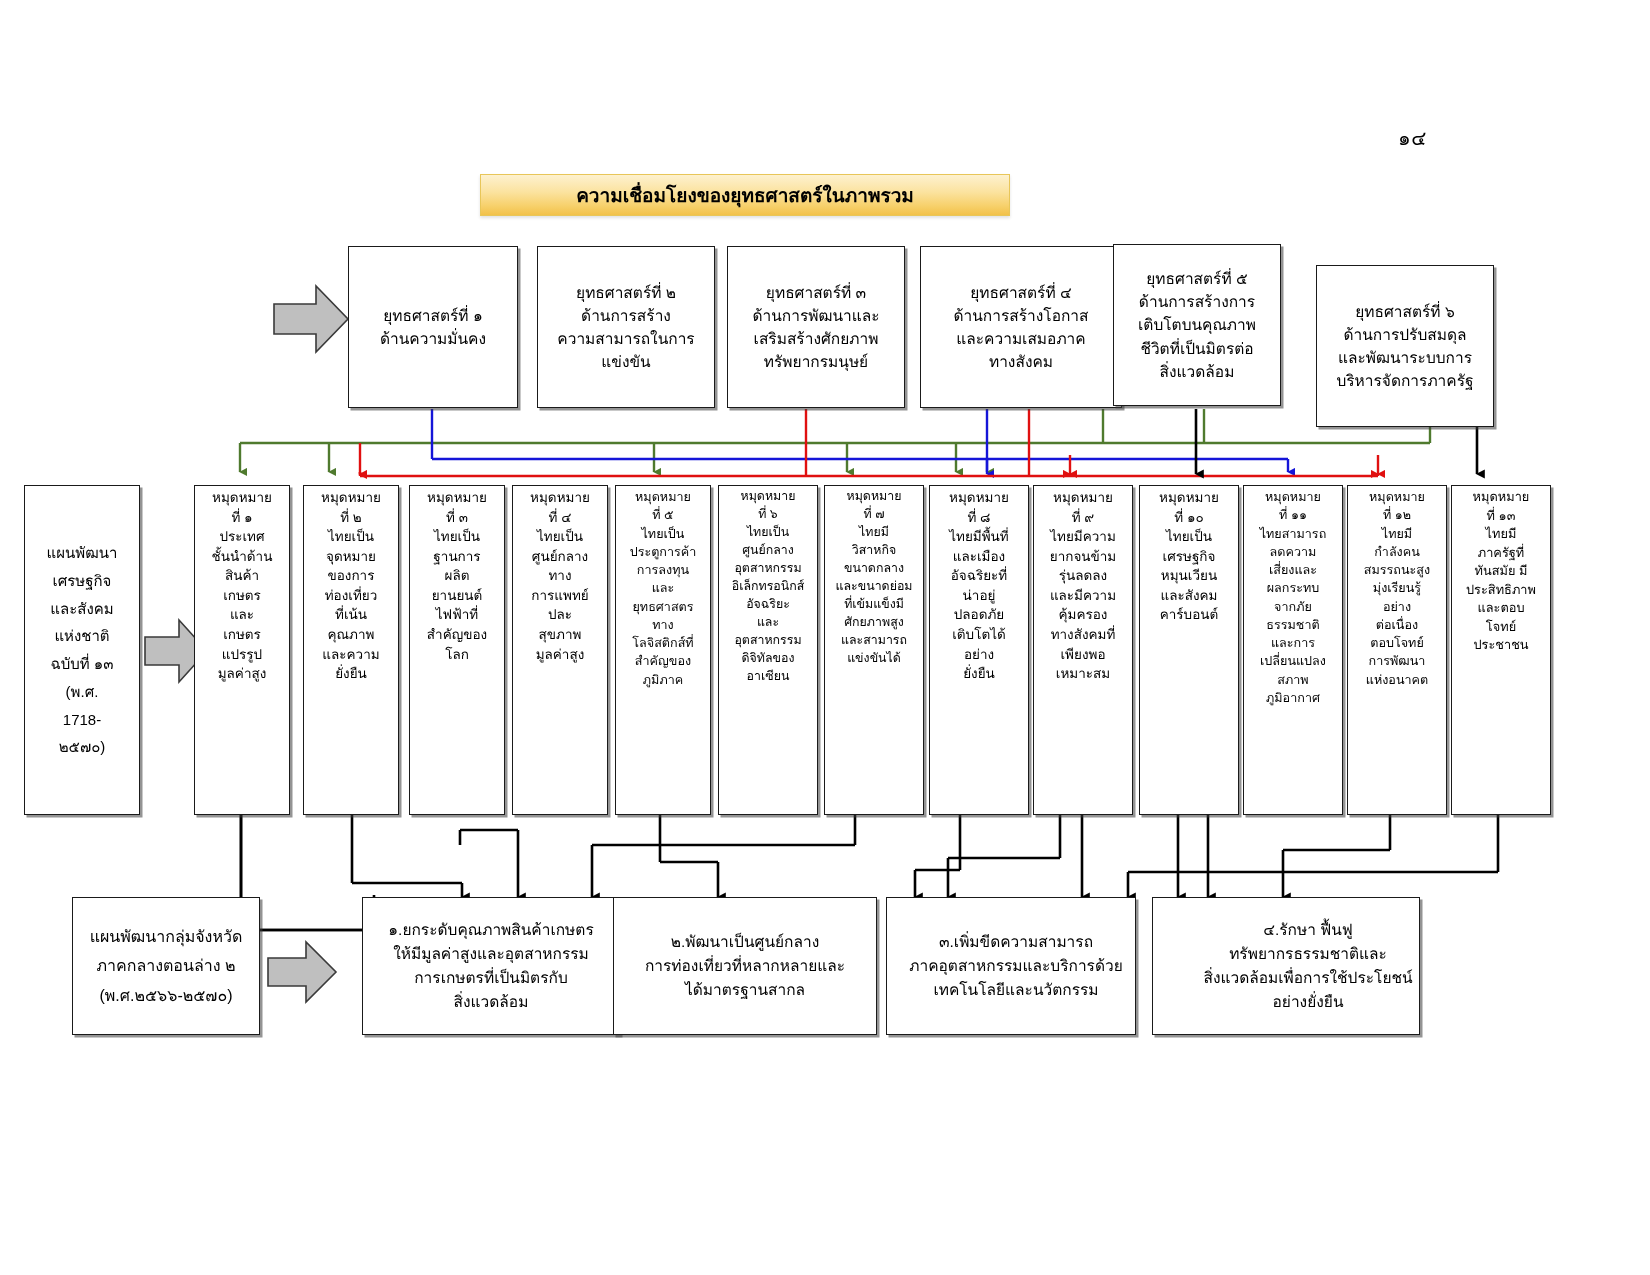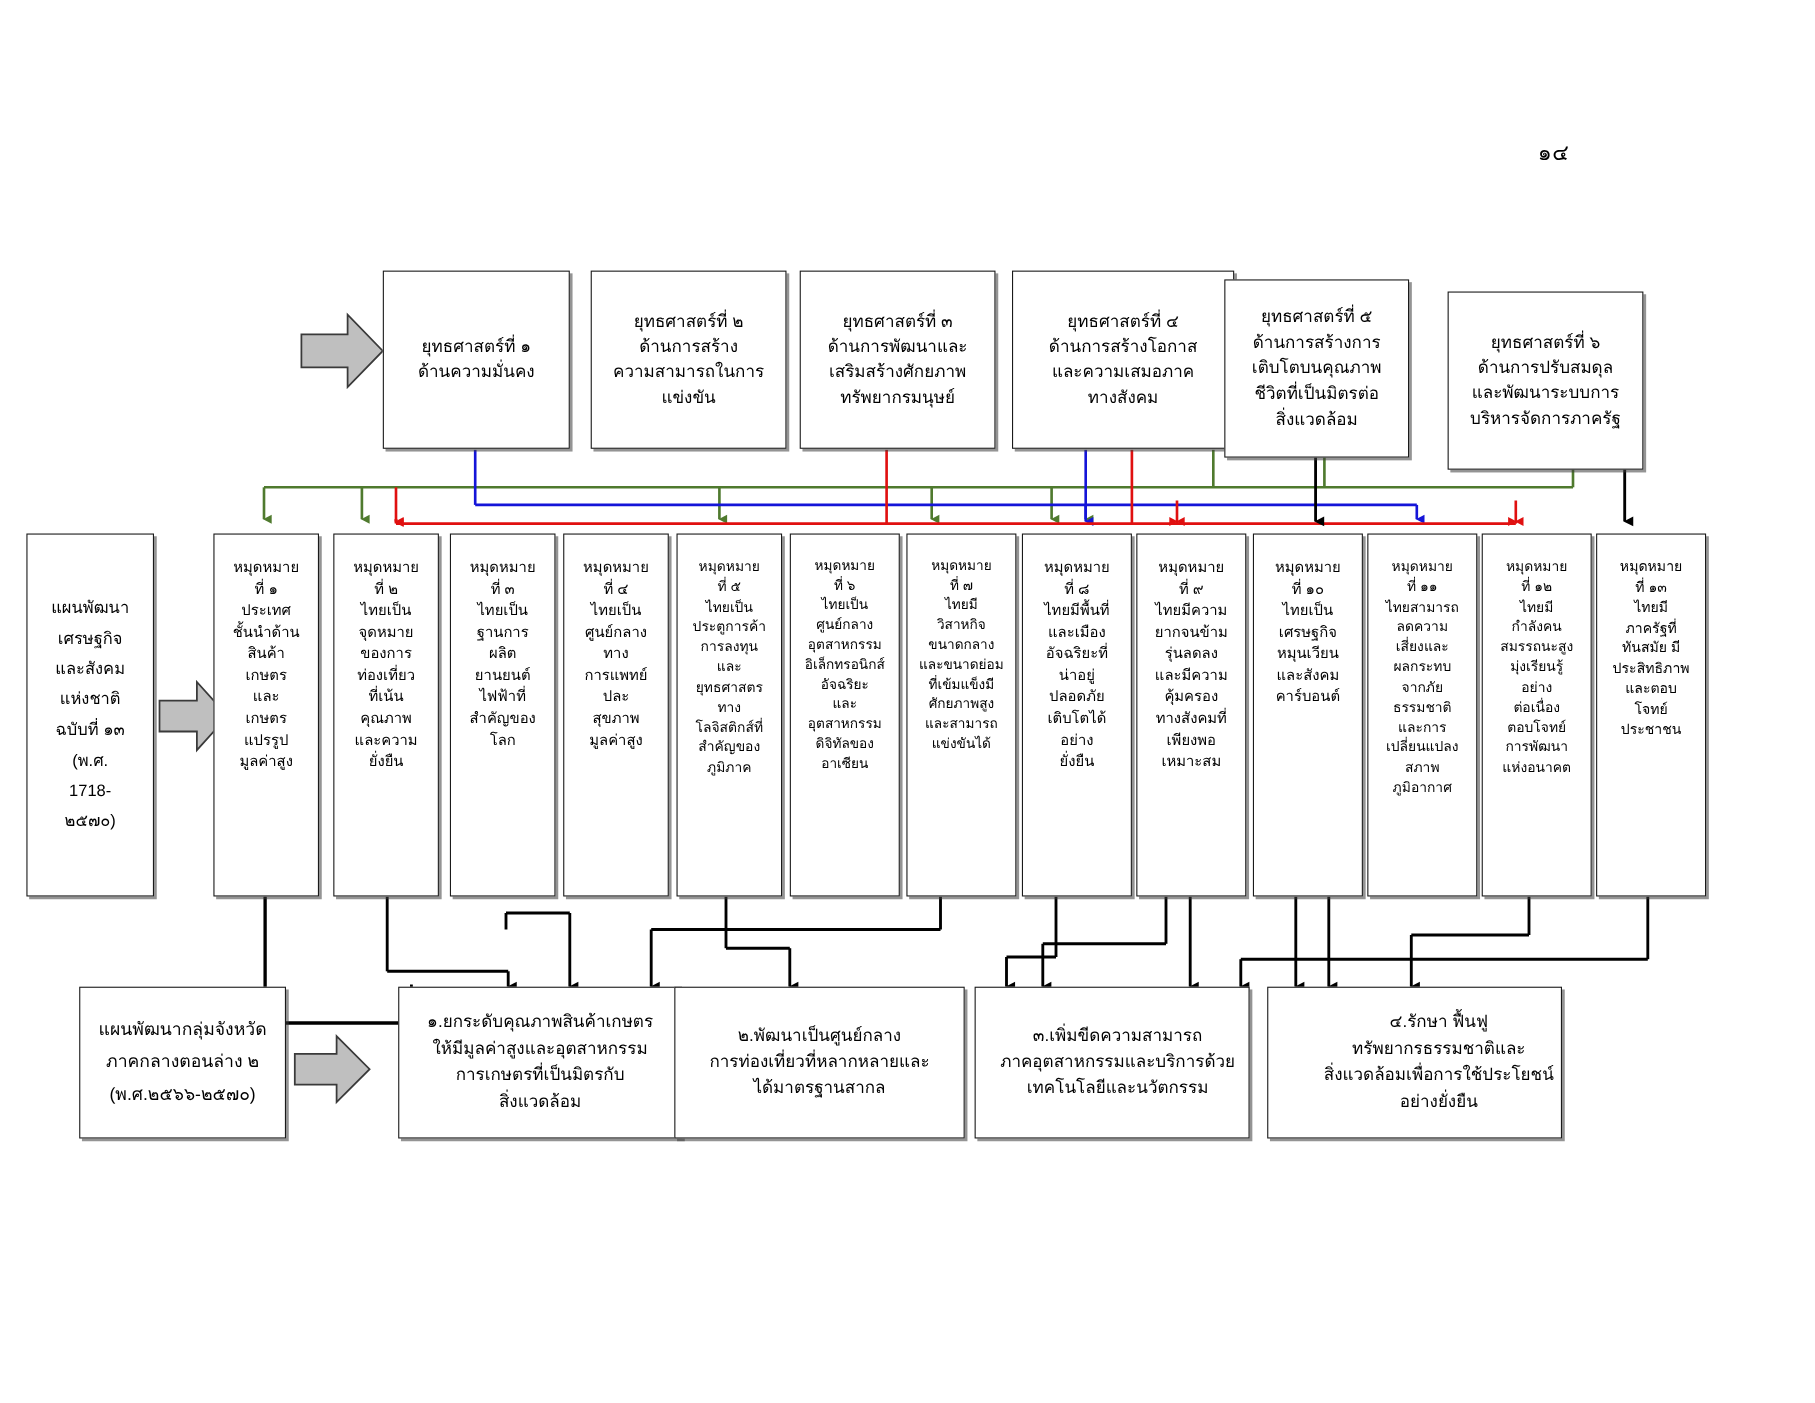--- a/index.html
+++ b/index.html
@@ -63,21 +63,21 @@
     box-shadow: 2.5px 2.5px 0 rgba(60,60,60,0.55);
   }
   .box .txt {
     white-space: pre-line;
     line-height: 1.42;
   }
   .plan-box { font-size: 16px; }
   .plan-box .txt { line-height: 1.85; }
   .strategy-box { font-size: 15.5px; }
   .strategy-box .txt { line-height: 1.5; }
-  .milestone-box { font-size: 13.5px; align-items: flex-start; padding-top: 20px; }
+  .milestone-box { font-size: 13.5px; align-items: flex-start; padding-top: 2px; }
   .milestone-box .txt { line-height: 1.45; }
   .goal-box { font-size: 15.5px; }
   .goal-box .txt { line-height: 1.55; }
   .arrow-big {
     position: absolute;
     fill: #bfbfbf;
     stroke: #3a3a3a;
     stroke-width: 1.6;
   }
 </style>
@@ -178,20 +178,21 @@
 
       <path d="M1498,815 L1498,872" stroke="#000000" stroke-width="2.6"></path>
       <path d="M1498,872 L1128,872" stroke="#000000" stroke-width="2.6"></path>
       <path d="M1128,872 L1128,897" stroke="#000000" stroke-width="2.6" marker-end="url(#ahK)"></path>
 
     </g>
   </svg>
 
   <div class="page-number">๑๔</div>
 
+  <div class="title-banner">ความเชื่อมโยงของยุทธศาสตร์ในภาพรวม</div>
 
 
   <svg class="arrow-big" style="left:272px; top:280px;" width="78" height="78" viewBox="0 0 78 78">
     <path d="M2,24 L44,24 L44,6 L76,39 L44,72 L44,54 L2,54 Z"></path>
   </svg>
 
   <div class="box strategy-box" style="left:348px; top:246px; width:170px; height:162px;">
     <span class="txt">ยุทธศาสตร์ที่ ๑
 ด้านความมั่นคง</span>
   </div>
@@ -206,21 +207,21 @@
 ด้านการพัฒนาและ
 เสริมสร้างศักยภาพ
 ทรัพยากรมนุษย์</span>
   </div>
   <div class="box strategy-box" style="left:920px; top:246px; width:202px; height:162px;">
     <span class="txt">ยุทธศาสตร์ที่ ๔
 ด้านการสร้างโอกาส
 และความเสมอภาค
 ทางสังคม</span>
   </div>
-  <div class="box strategy-box" style="left:1113px; top:254px; width:168px; height:162px;">
+  <div class="box strategy-box" style="left:1113px; top:244px; width:168px; height:162px;">
     <span class="txt">ยุทธศาสตร์ที่ ๕
 ด้านการสร้างการ
 เติบโตบนคุณภาพ
 ชีวิตที่เป็นมิตรต่อ
 สิ่งแวดล้อม</span>
   </div>
   <div class="box strategy-box" style="left:1316px; top:246px; width:178px; height:162px;margin-top:19px;">
     <span class="txt">ยุทธศาสตร์ที่ ๖
 ด้านการปรับสมดุล
 และพัฒนาระบบการ

